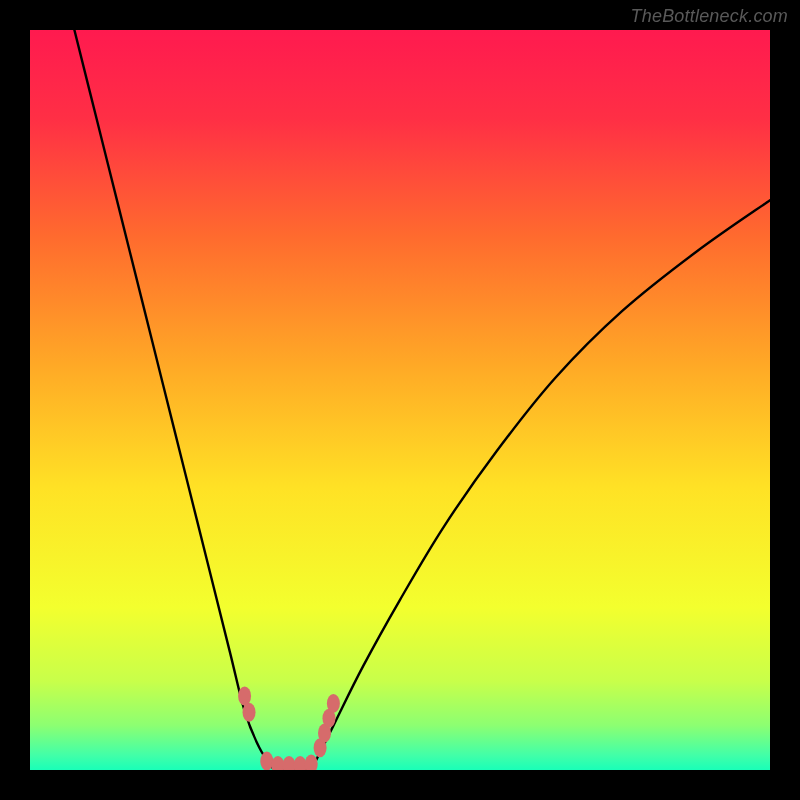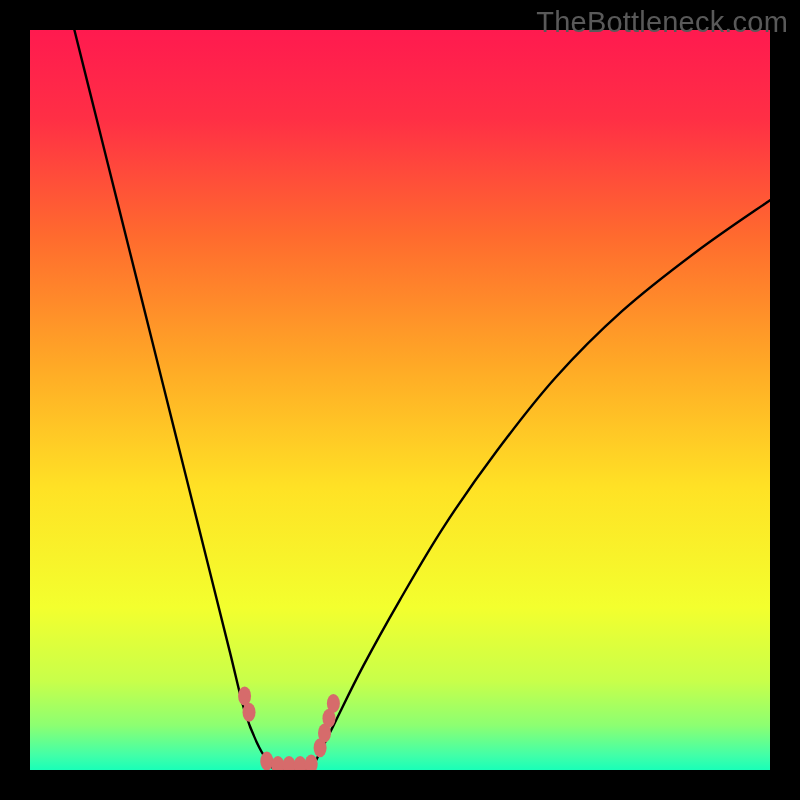--- a/index.html
+++ b/index.html
@@ -9,24 +9,25 @@
     height: 800px;
     background: #000;
     position: relative;
   }
   .watermark {
     position: absolute;
     top: 6px;
     right: 12px;
     color: #595959;
     font-family: Arial, sans-serif;
-    font-size: 29px;
+    font-size: 18px;
     font-weight: 500;
     letter-spacing: 0.2px;
     z-index: 10;
+    font-style: italic;
   }
   .plot-area {
     position: absolute;
     left: 30px;
     top: 30px;
     width: 740px;
     height: 740px;
   }
   svg { display: block; }
 </style>

